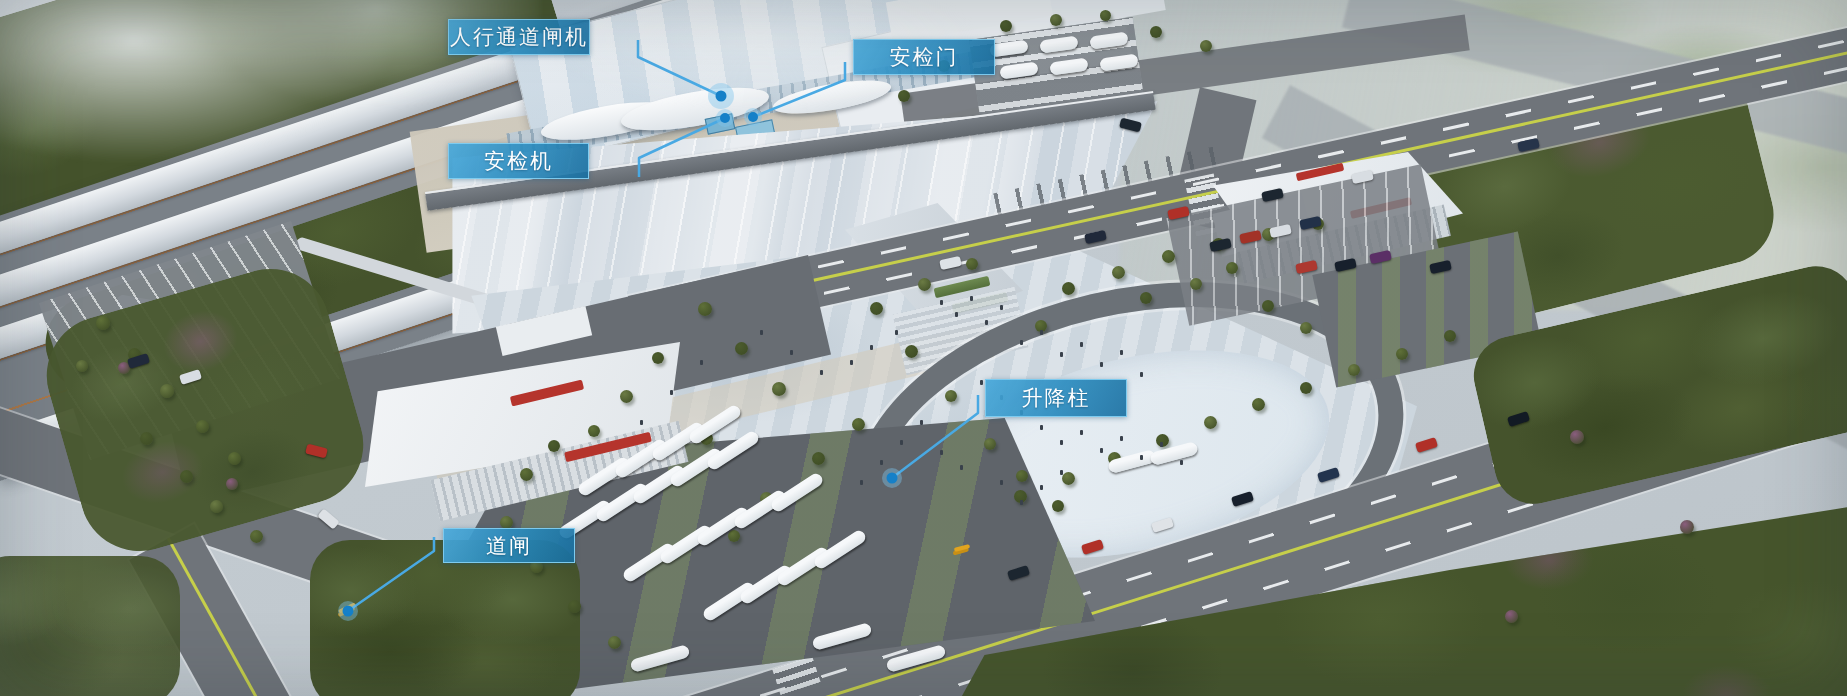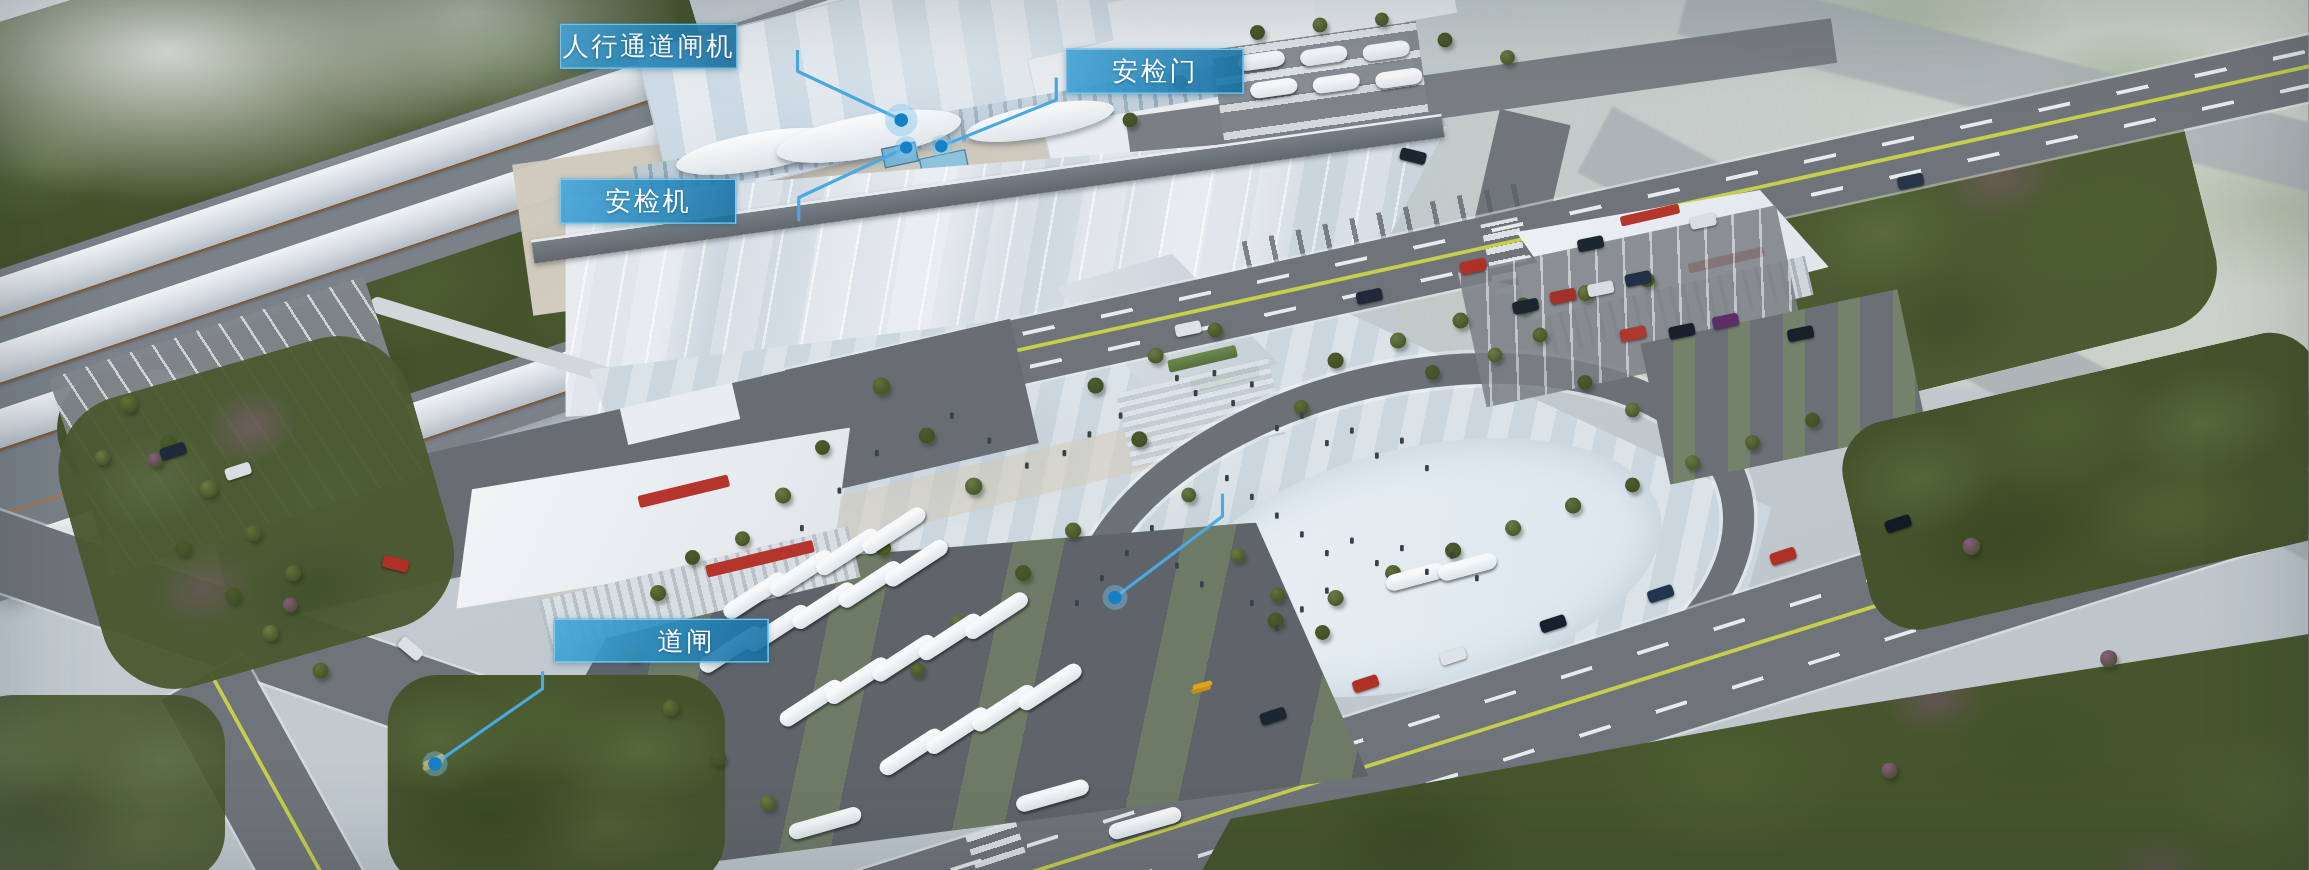--- a/index.html
+++ b/index.html
@@ -497,18 +497,21 @@
 
   <div class="callout" style="left: 448px; top: 19px; width: 140px; height: 34px; font-family: Liberation Serif, serif;">
     <span>人行通道闸机</span>
   </div>
   <div class="callout" style="left: 853px; top: 39px; width: 140px; height: 34px;">
     <span>安检门</span>
   </div>
   <div class="callout" style="left: 448px; top: 143px; width: 139px; height: 34px;">
     <span>安检机</span>
   </div>
-  <div class="callout" style="left: 443px; top: 495px; width: 130px; height: 33px; padding-left: 40px;">
+  <div class="callout" style="left: 985px; top: 379px; width: 140px; height: 36px;">
+    <span>升降柱</span>
+  </div>
+  <div class="callout" style="left: 443px; top: 528px; width: 130px; height: 33px;">
     <span>道闸</span>
   </div>
 
   <div class="abs" id="vignette"></div>
 </div>
 
 </body></html>

